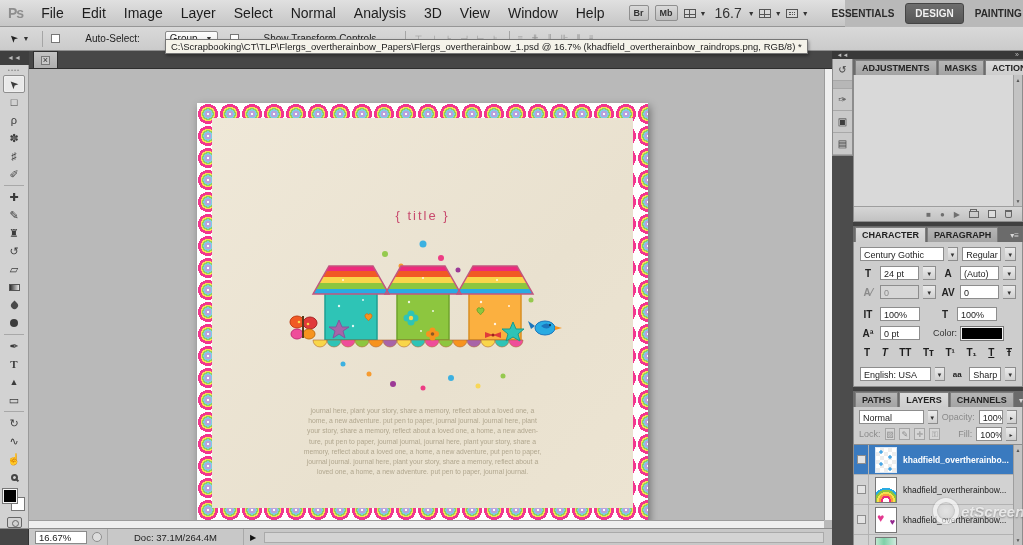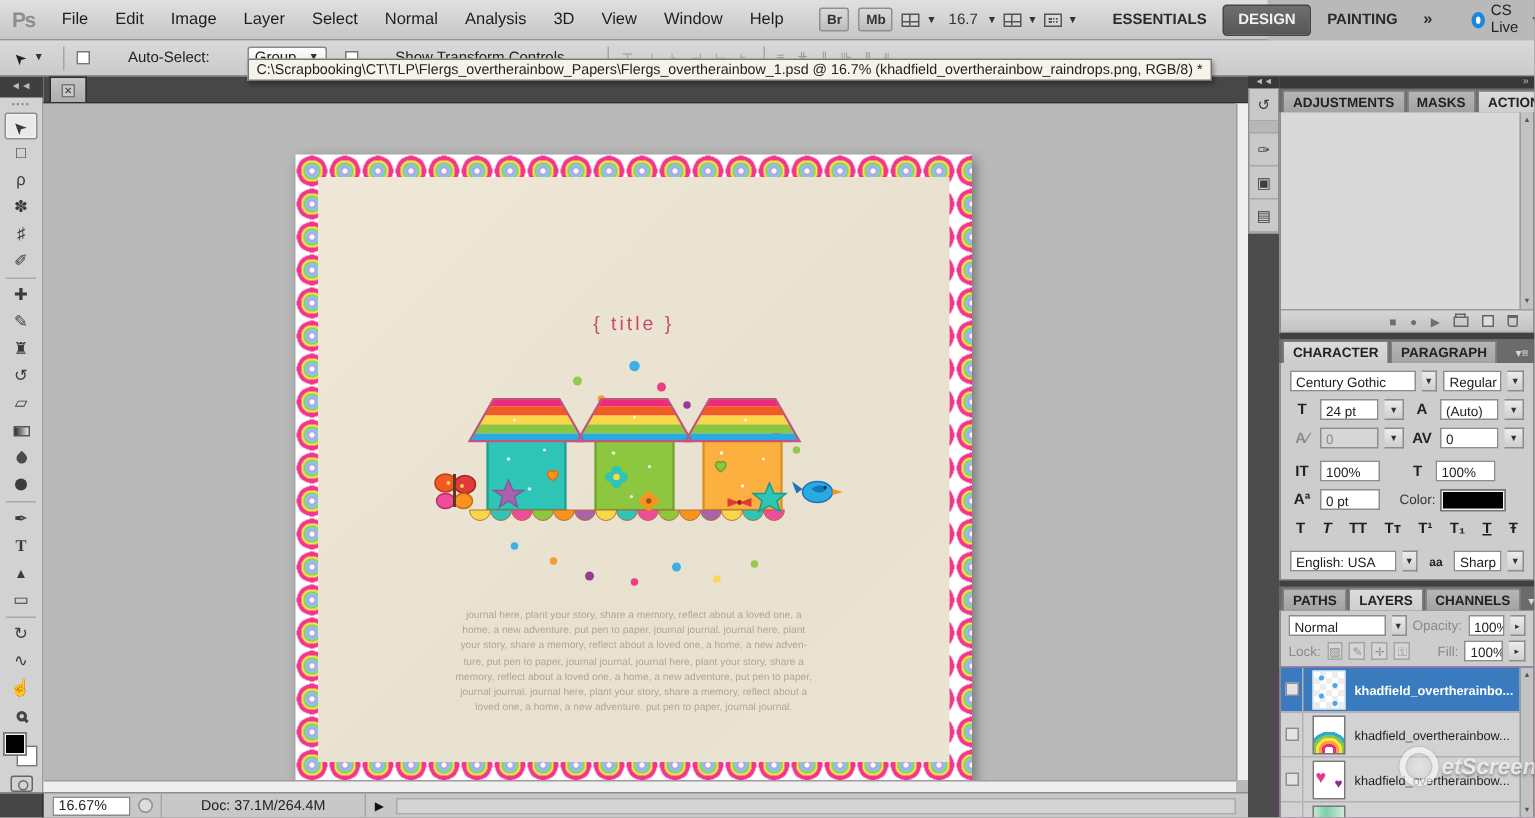--- a/index.html
+++ b/index.html
@@ -5,29 +5,29 @@
   *{margin:0;padding:0;box-sizing:border-box;-webkit-user-select:none;user-select:none}
   html,body{width:1023px;height:545px;overflow:hidden}
   body{font-family:"Liberation Sans",sans-serif;background:#9a9a9a}
   .app{position:relative;width:1023px;height:545px;background:#b9b9b9;overflow:hidden}
   .abs{position:absolute}
   .row{display:flex;align-items:center}
 
   
   .menubar{left:0;top:0;width:845px;height:27px;background:linear-gradient(#e0e0e0,#c6c6c6);border-bottom:1px solid #969696;display:flex;align-items:center;padding:0 4px;gap:2px}
   .pslogo{font-size:14px;font-weight:bold;color:#8e8e8e;letter-spacing:-1px;padding:0 8px 0 4px}
-  .menu-item{font-size:11px;color:#1d1d1d;padding:3px 8px;border-radius:2px;white-space:nowrap}
+  .menu-item{font-size:14px;color:#1d1d1d;padding:3px 8px;border-radius:2px;white-space:nowrap}
   .mb-sep{width:1px;height:16px;background:#a2a2a2;margin:0 5px}
   .appbtn{font-size:9px;font-weight:bold;color:#333;background:linear-gradient(#dadada,#bdbdbd);border:1px solid #8f8f8f;border-radius:2px;padding:2px 4px;margin:0 2px}
   .mini-ic{display:inline-block;width:12px;height:9px;border:1px solid #555;background:#d8d8d8;position:relative;margin:0 2px}
   .mini-ic.grid::before{content:"";position:absolute;left:4px;top:0;bottom:0;width:1px;background:#555}
   .mini-ic.grid::after{content:"";position:absolute;left:0;right:0;top:4px;height:1px;background:#555}
   .mini-ic.screen::before{content:"";position:absolute;inset:2px;border:1px dotted #555}
   .ddarrow{font-size:7px;color:#333;margin-left:2px}
-  .zoom-ro{font-size:10px;color:#333;padding:0 2px 0 6px}
+  .zoom-ro{font-size:14px;color:#333;padding:0 2px 0 6px}
   .ws{font-size:10px;font-weight:bold;color:#2a2a2a;padding:4px 9px;border-radius:3px;white-space:nowrap}
   .ws.active{background:linear-gradient(#6e6e6e,#565656);color:#f2f2f2;border:1px solid #444}
   .ws-more{font-size:11px;font-weight:bold;color:#2a2a2a;padding:0 6px}
   .cslive{display:flex;align-items:center;gap:4px;padding:0 6px}
   .csball{width:11px;height:11px;border:3px solid #1e86d8;border-radius:50%;background:#fff}
   .cslive span.t{font-size:10px;color:#222}
 
   
   .optionsbar{left:0;top:27px;width:1023px;height:24px;background:linear-gradient(#d9d9d9,#cbcbcb);border-bottom:1px solid #8f8f8f;display:flex;align-items:center;padding:0 4px;gap:4px}
   .tool-preset{display:flex;align-items:center;gap:3px;border:1px solid transparent;padding:1px 4px}
@@ -116,21 +116,21 @@
   .ddb{width:13px;height:14px;background:linear-gradient(#ececec,#cfcfcf);border:1px solid #8d8d8d;border-left:none;font-size:6px;color:#333;text-align:center;line-height:14px}
   .w-ff{width:101px}.w-st{width:46px}.w-num{width:40px}
   .style-row{display:flex;justify-content:space-between;padding:2px 4px;font-size:10px;font-weight:bold;color:#1e1e1e}
   .style-row .it{font-style:italic}.style-row .un{text-decoration:underline}
   .colorsw{width:42px;height:13px;background:#000;border:1px solid #f2f2f2;outline:1px solid #777}
 
   
   .lay-ctl{background:#cdcdcd;border:1px solid #8d8d8d;border-top:none;padding:3px 5px;display:flex;flex-direction:column;gap:3px}
   .graylab{font-size:9px;color:#8a8a8a}
   .lockic{font-size:8px;color:#8f8f8f;border:1px solid #a5a5a5;background:#d6d6d6;width:13px;height:12px;text-align:center;line-height:11px}
-  .layer-list{height:100px;background:#d946ef;border-left:1px solid #8d8d8d;border-right:1px solid #8d8d8d;overflow:hidden;position:relative}
+  .layer-list{height:100px;background:#14b8a6;border-left:1px solid #8d8d8d;border-right:1px solid #8d8d8d;overflow:hidden;position:relative}
   .lrow{height:30px;display:flex;align-items:center;border-bottom:1px solid #b2b2b2;background:#d2d2d2}
   .lrow.sel{background:#3a7abf}
   .lrow.sel .lname{color:#fff;font-weight:bold}
   .eyebox{width:15px;height:30px;border-right:1px solid #b2b2b2;display:flex;align-items:center;justify-content:center}
   .eyebox i{width:9px;height:9px;border:1px solid #8d8d8d;background:#e3e3e3;display:block}
   .lth{width:22px;height:26px;background:#fff;border:1px solid #777;margin:0 6px;position:relative;overflow:hidden;flex:0 0 22px}
   .lrow.sel .lth{border-color:#dce8f5}
   .lname{font-size:8.5px;color:#1c1c1c;white-space:nowrap;overflow:hidden}
   .th-rain{background-image:
     radial-gradient(circle at 5px 4px,#49a8e8 0 1.4px,transparent 2px),

